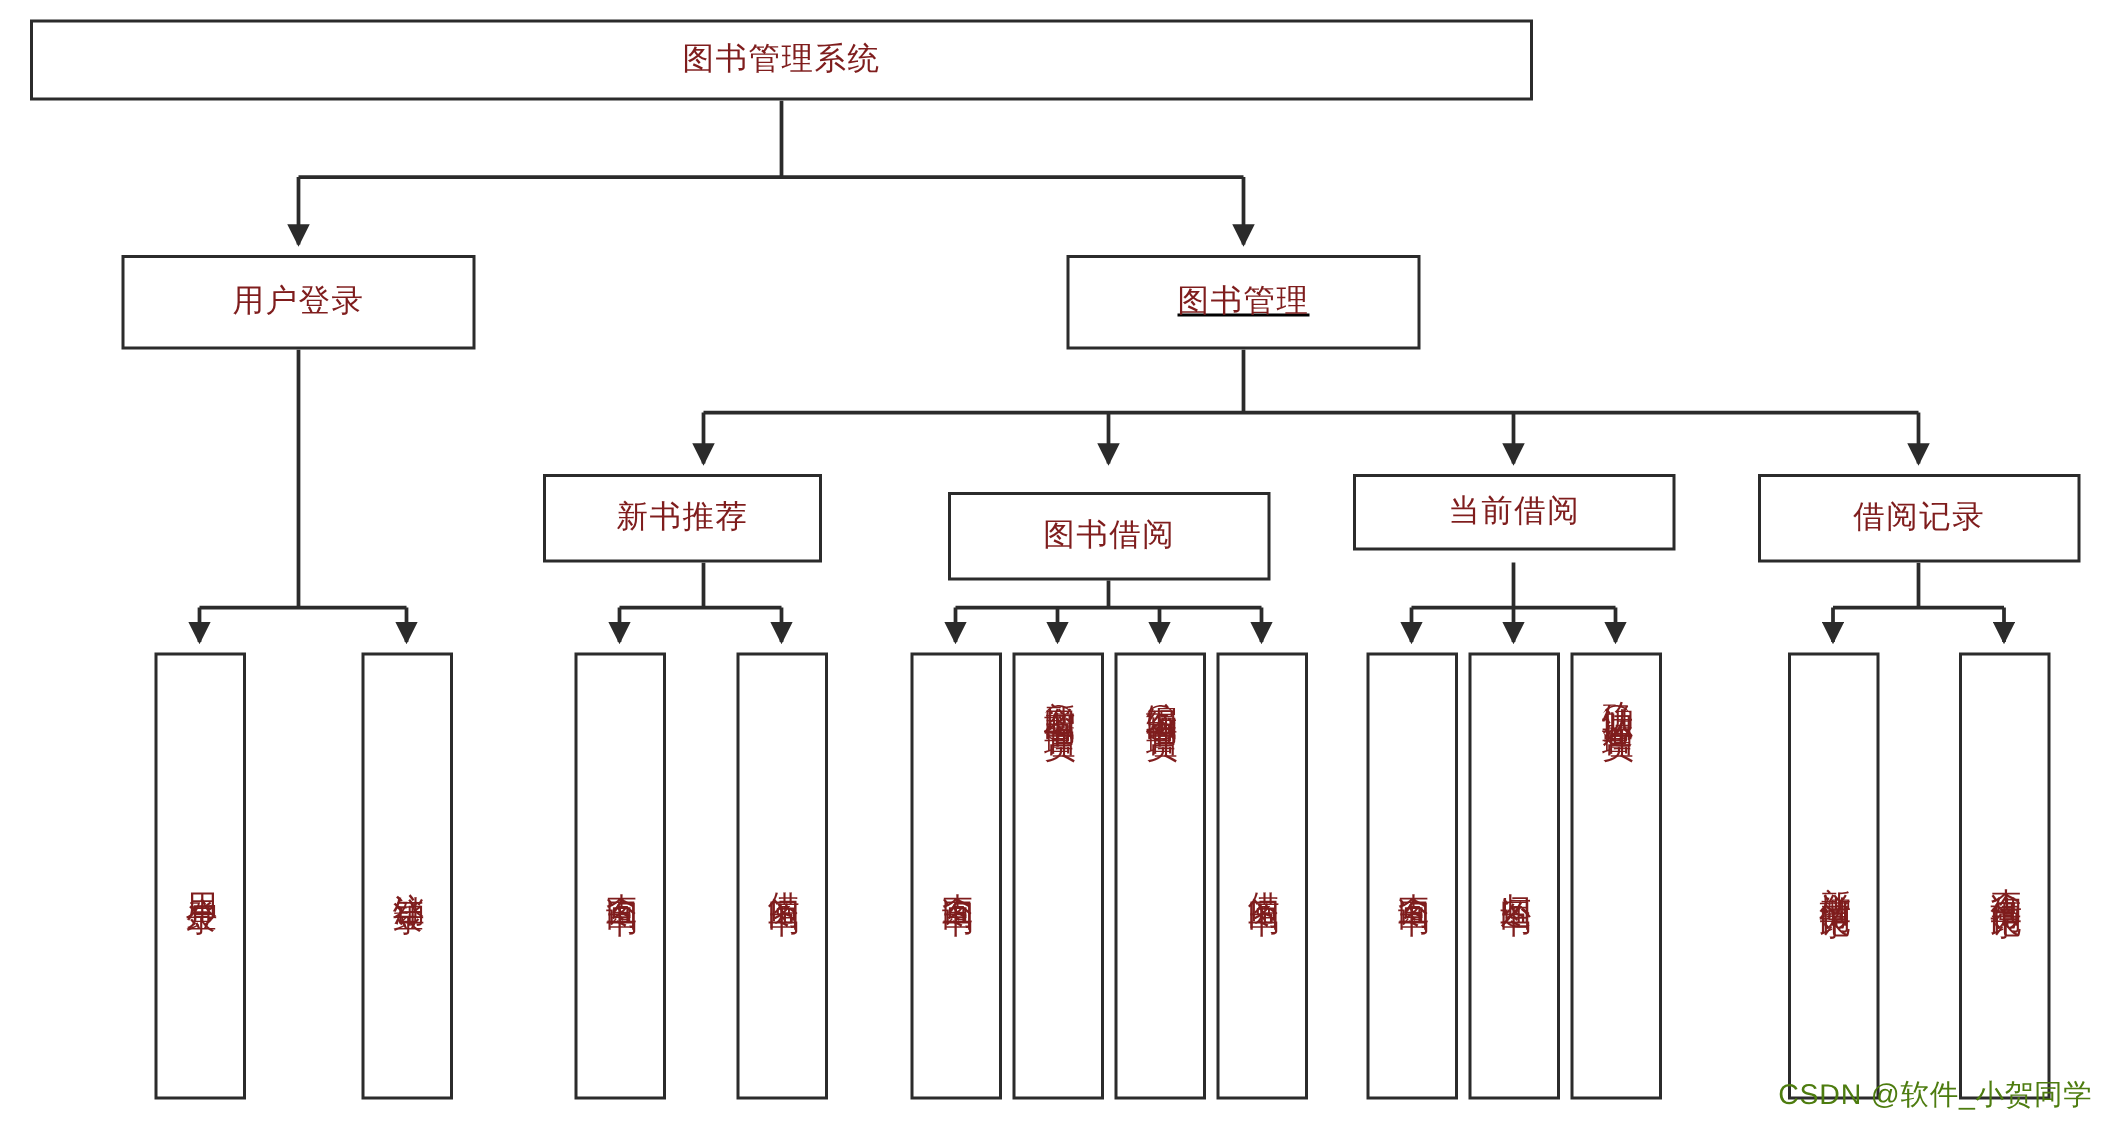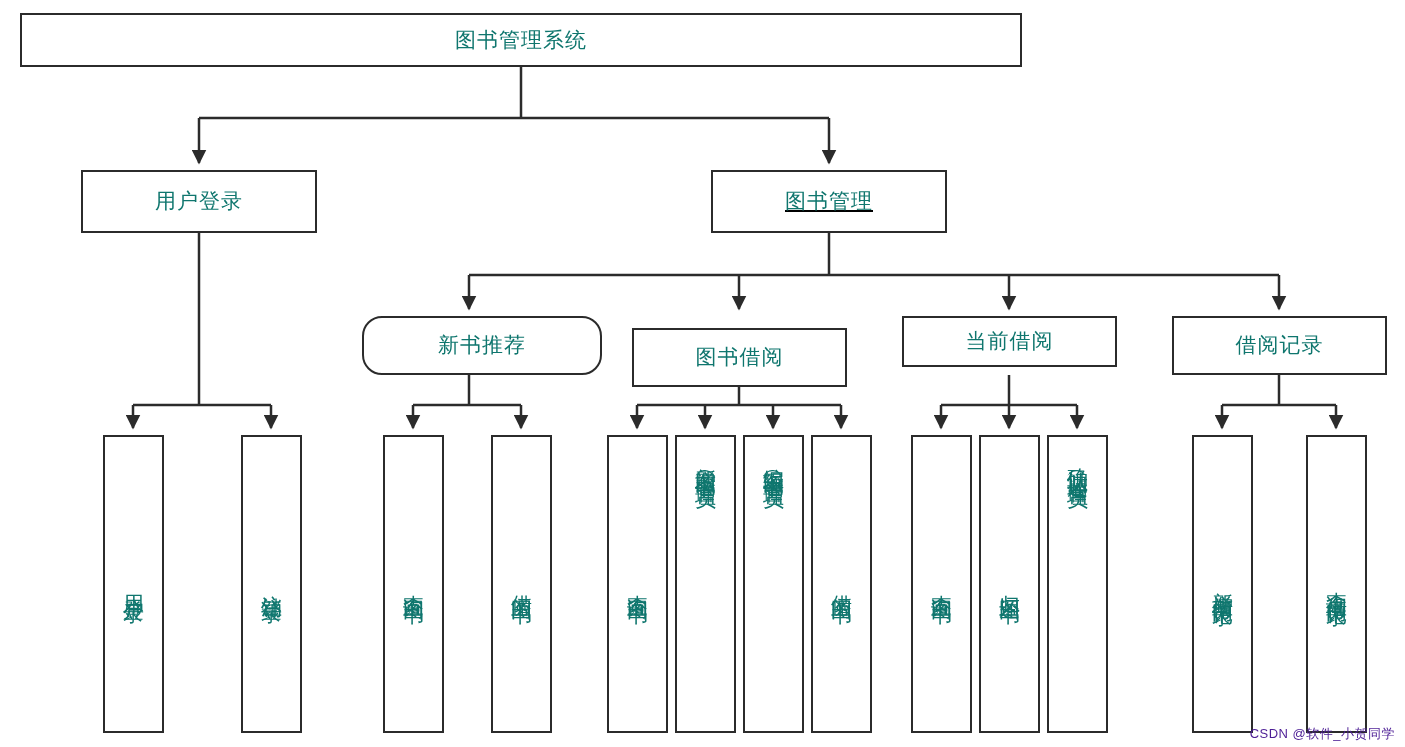--- a/index.html
+++ b/index.html
@@ -30,21 +30,21 @@
     position: absolute;
     box-sizing: border-box;
     background: #ffffff;
     border: 2px solid #2b2b2b;
     display: flex;
     align-items: center;
     justify-content: center;
     z-index: 2;
   }
   .node-label {
-    color: #0f766e;
+    color: #7f1d1d;
     font-size: 21px;
     line-height: 1.15;
     letter-spacing: 1px;
     white-space: nowrap;
   }
   .node.leaf {
     align-items: flex-start;
     padding-top: 14px;
   }
   .node.leaf .node-label {
@@ -55,22 +55,22 @@
     white-space: pre;
   }
   .node.leaf.center-v {
     align-items: center;
     padding-top: 0;
   }
   #watermark {
     position: absolute;
     right: 10px;
     bottom: 4px;
-    color: #4c1d95;
-    font-size: 13px;
+    color: #4d7c0f;
+    font-size: 19px;
     letter-spacing: 0.5px;
     z-index: 3;
     white-space: nowrap;
   }
 </style>
 </head>
 <body>
 
 <div id="diagram-root">
 
@@ -128,21 +128,21 @@
     <span class="node-label">图书管理系统</span>
   </div>
 
   <div class="node" style="left:81px; top:170px; width:236px; height:63px;">
     <span class="node-label">用户登录</span>
   </div>
   <div class="node" style="left:711px; top:170px; width:236px; height:63px;text-decoration:underline;">
     <span class="node-label">图书管理</span>
   </div>
 
-  <div class="node" style="left:362px; top:316px; width:240px; height:59px;border-radius:20px;">
+  <div class="node" style="left:362px; top:316px; width:186px; height:59px;">
     <span class="node-label">新书推荐</span>
   </div>
   <div class="node" style="left:632px; top:328px; width:215px; height:59px;">
     <span class="node-label">图书借阅</span>
   </div>
   <div class="node" style="left:902px; top:316px; width:215px; height:51px;">
     <span class="node-label">当前借阅</span>
   </div>
   <div class="node" style="left:1172px; top:316px; width:215px; height:59px;">
     <span class="node-label">借阅记录</span>

